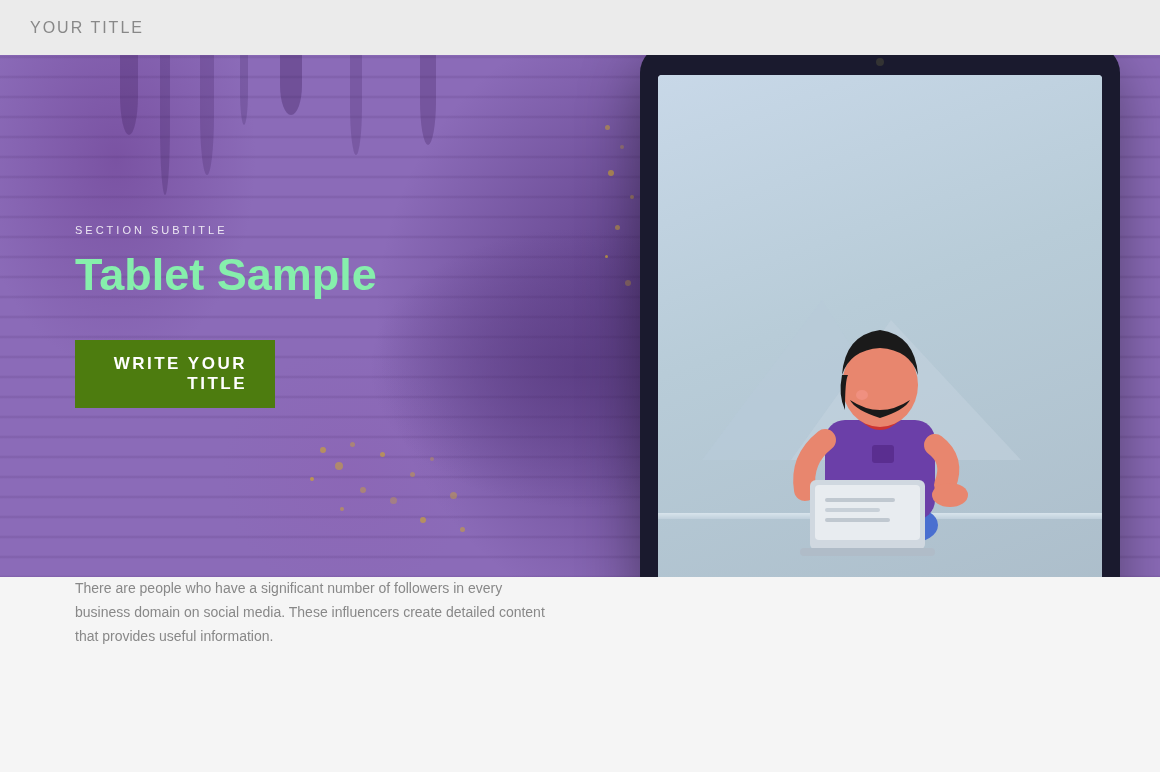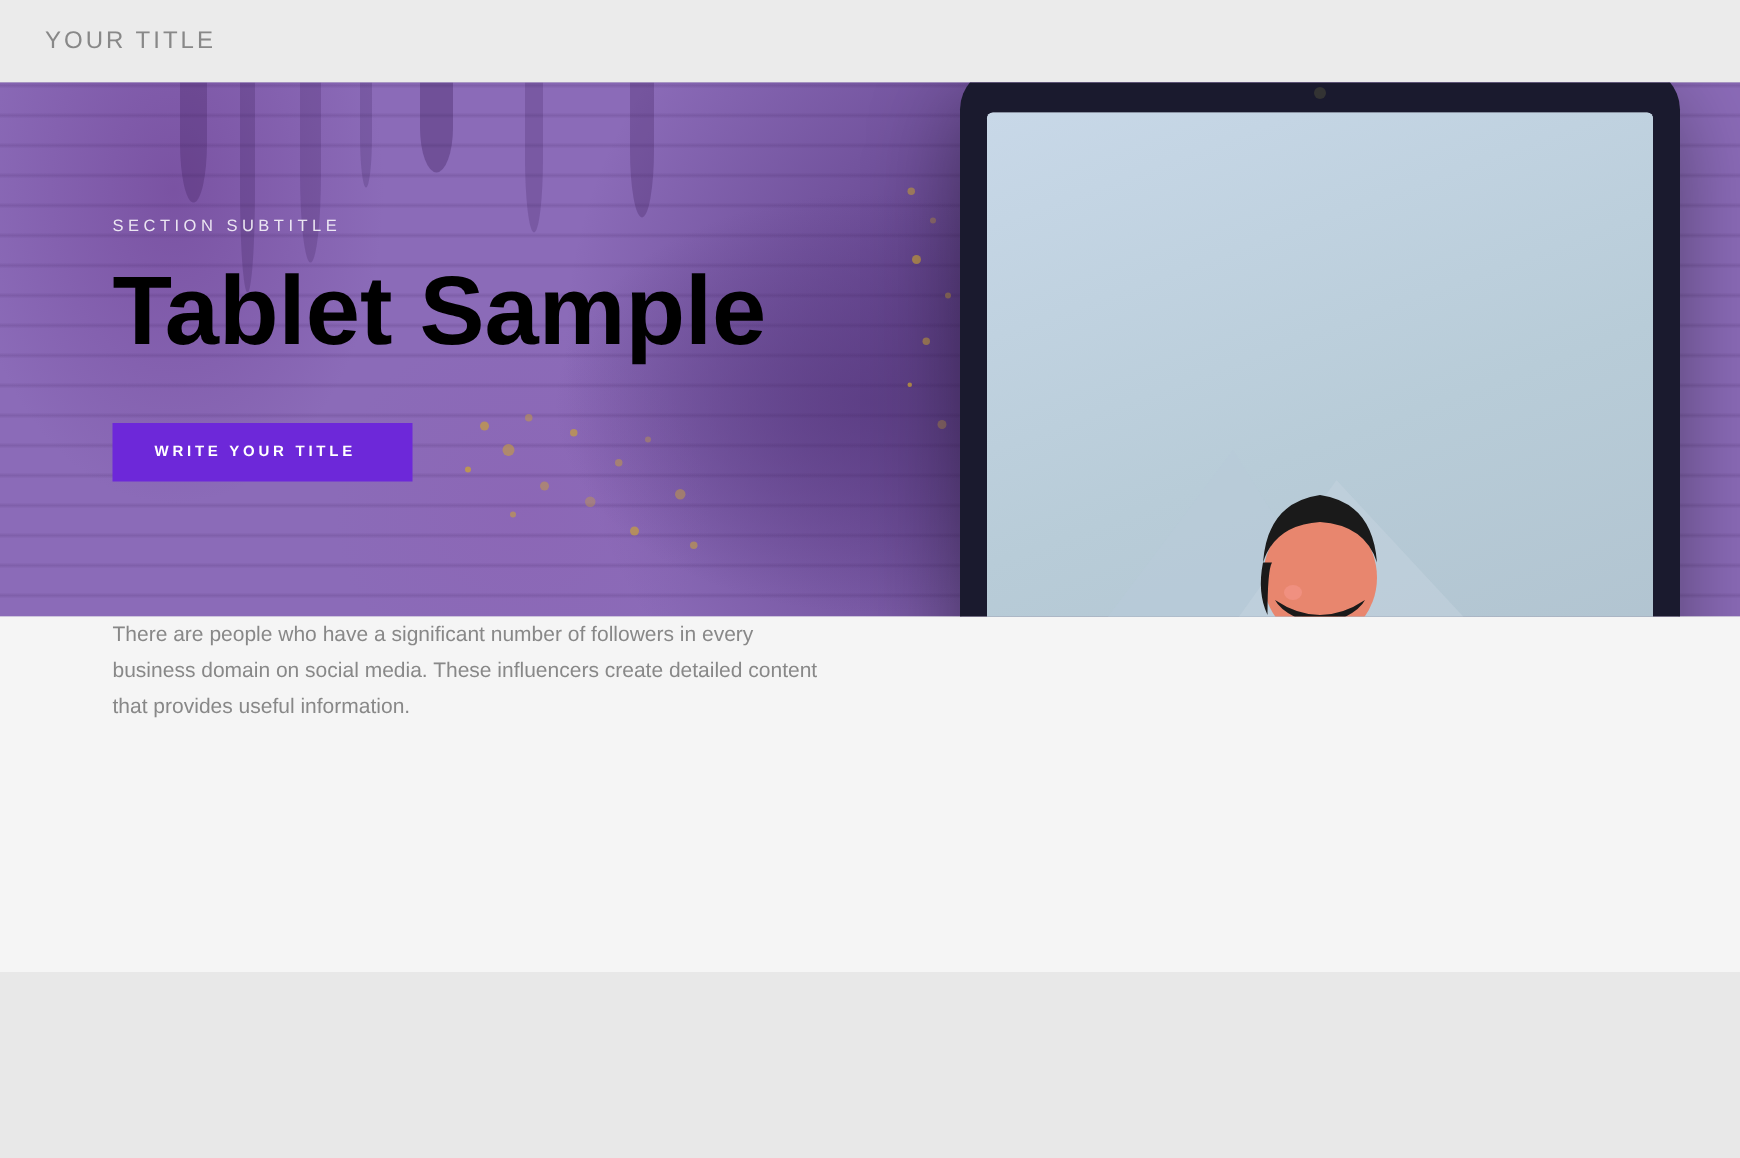--- a/index.html
+++ b/index.html
@@ -29,21 +29,21 @@
 
     
     .main-wrapper {
       width: 100%;
       position: relative;
     }
 
     
     .hero-section {
       width: 100%;
-      height: 356px;
+      height: 522px;
       position: relative;
       overflow: hidden;
       background: #7B5EA7;
     }
 
     
     .hero-bg {
       position: absolute;
       inset: 0;
       background:
@@ -82,37 +82,37 @@
       z-index: 2;
     }
     .section-subtitle {
       font-size: 11px;
       letter-spacing: 3px;
       color: rgba(255,255,255,0.85);
       text-transform: uppercase;
       margin-bottom: 14px;
     }
     .hero-title {
-      font-size: 65px;
+      font-size: 45px;
       font-weight: 700;
-      color: #000000;
+      color: #86efac;
       margin-bottom: 40px;
       line-height: 1.1;
     }
     .cta-button {
       display: inline-block;
-      background: #6d28d9;
+      background: #4d7c0f;
       color: #fff;
-      font-size: 10px;
+      font-size: 17px;
       font-weight: 700;
       letter-spacing: 2.5px;
       text-transform: uppercase;
       padding: 14px 28px;
       width: 200px;
-      text-align: left;
+      text-align: right;
       cursor: pointer;
     }
 
     
     .tablet-container {
       position: absolute;
       right: 40px;
       top: -10px;
       width: 480px;
       height: 640px;

